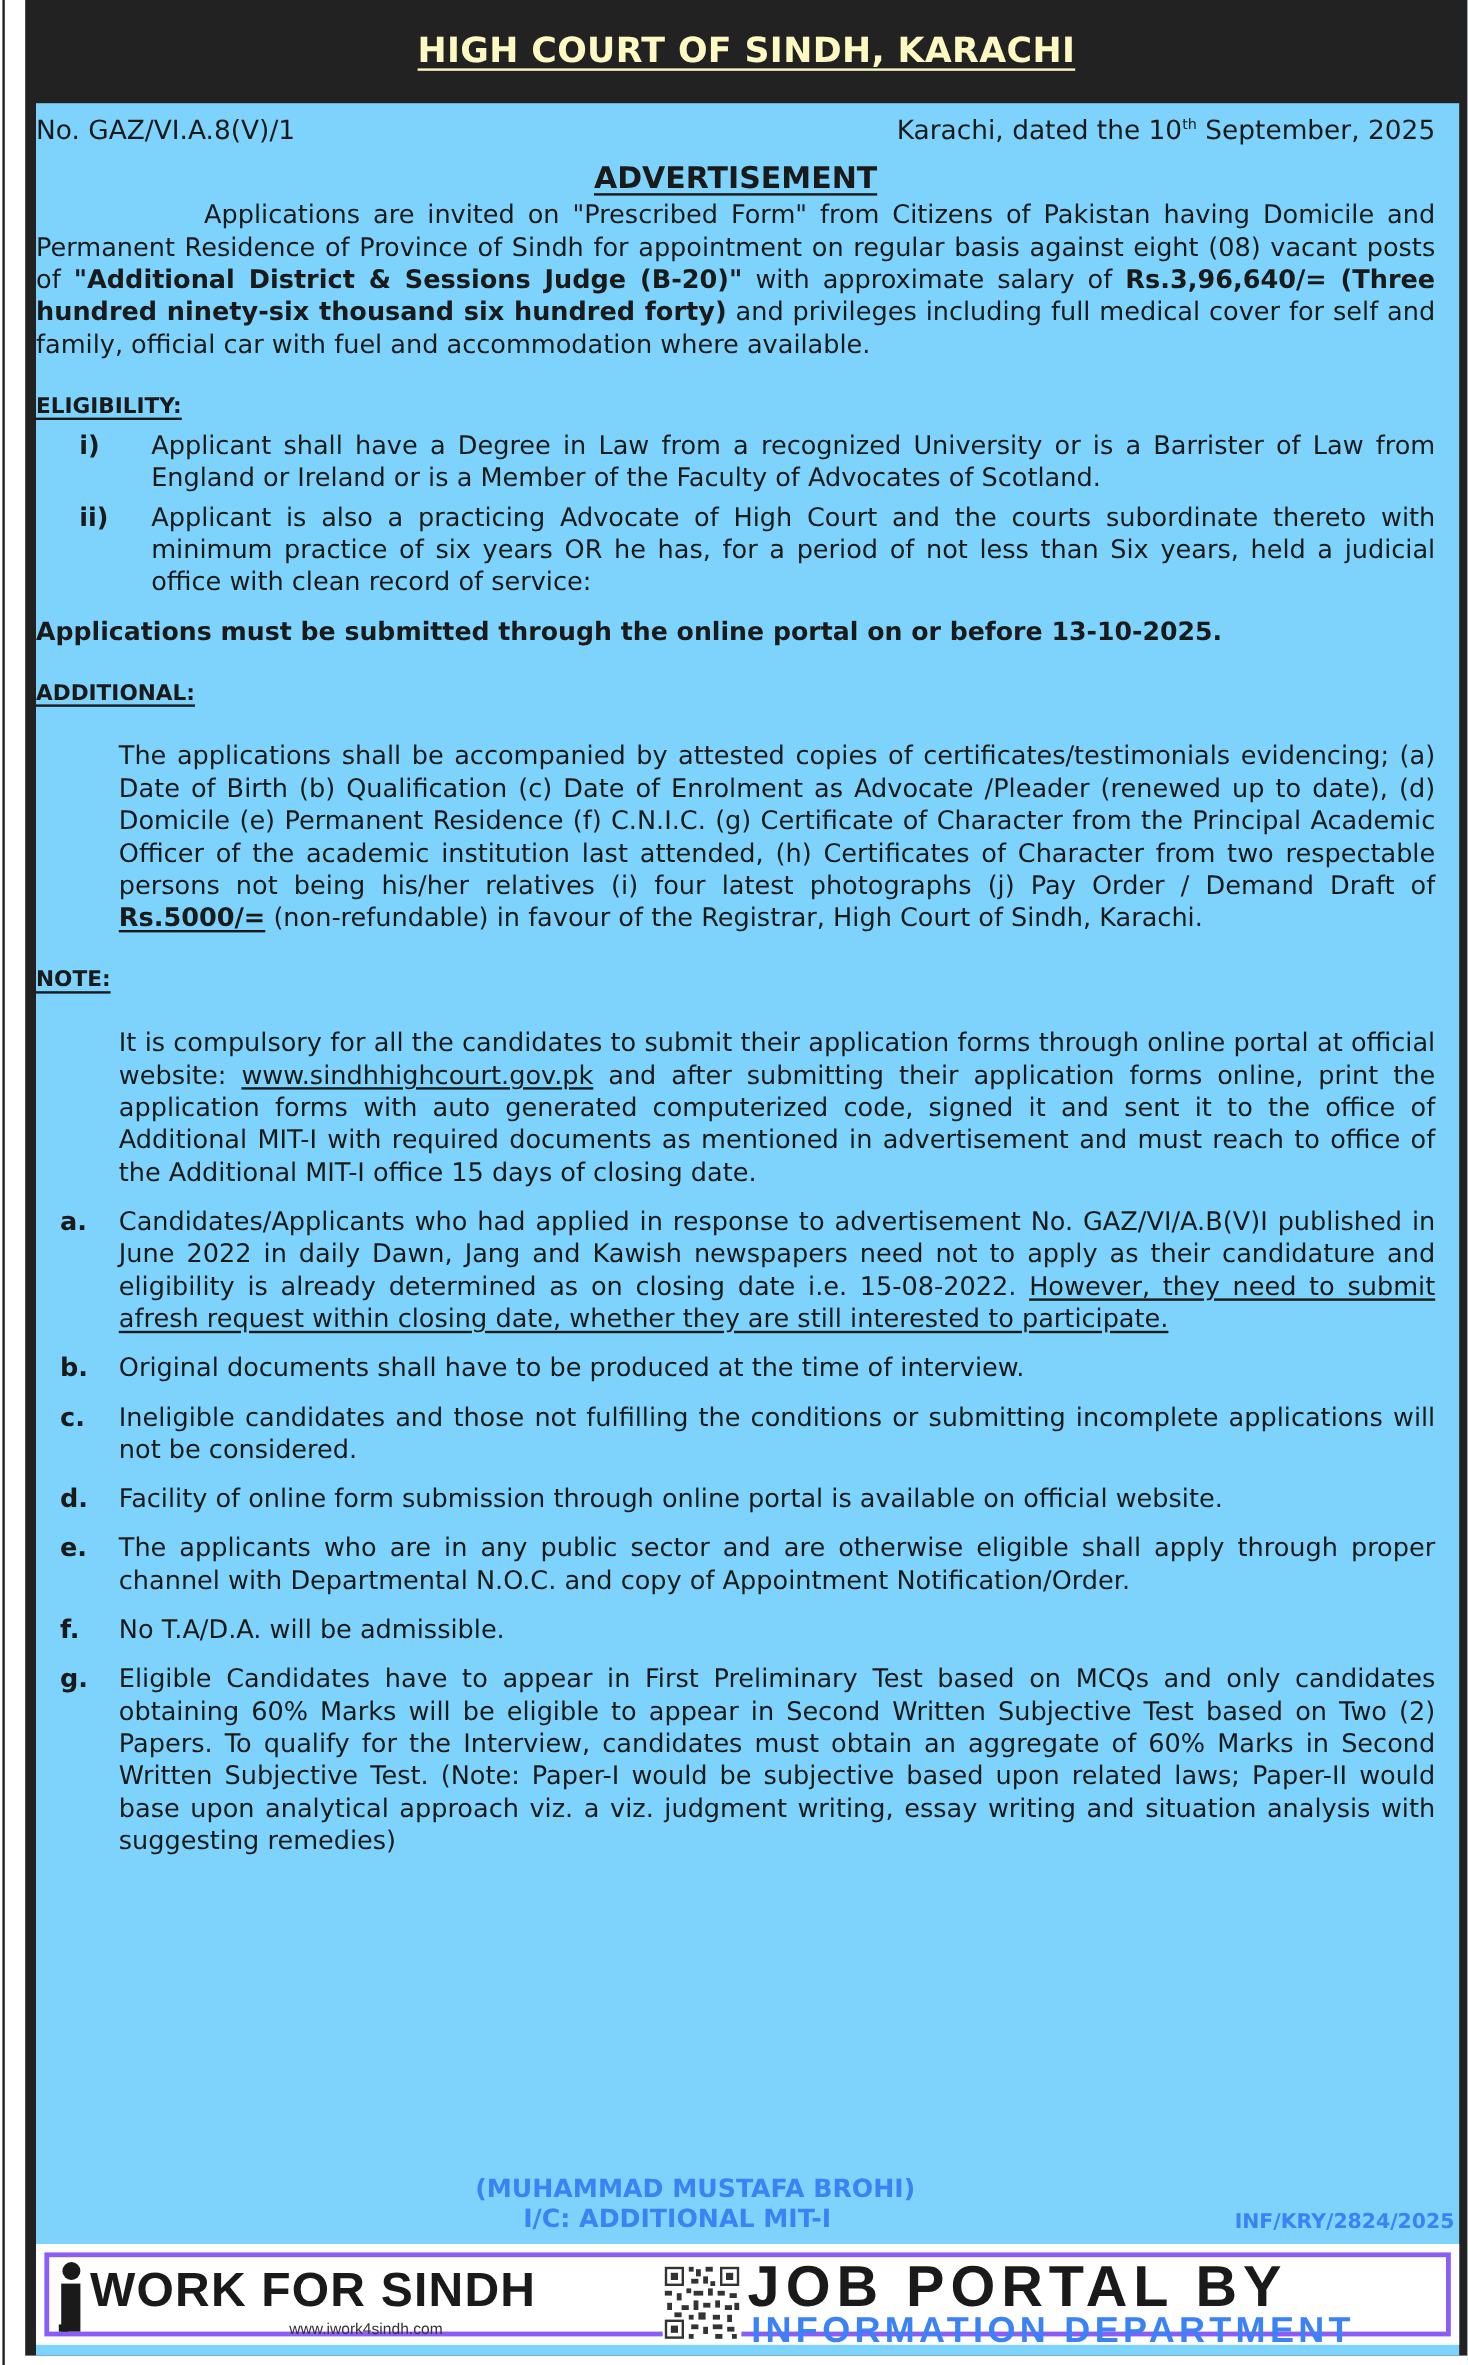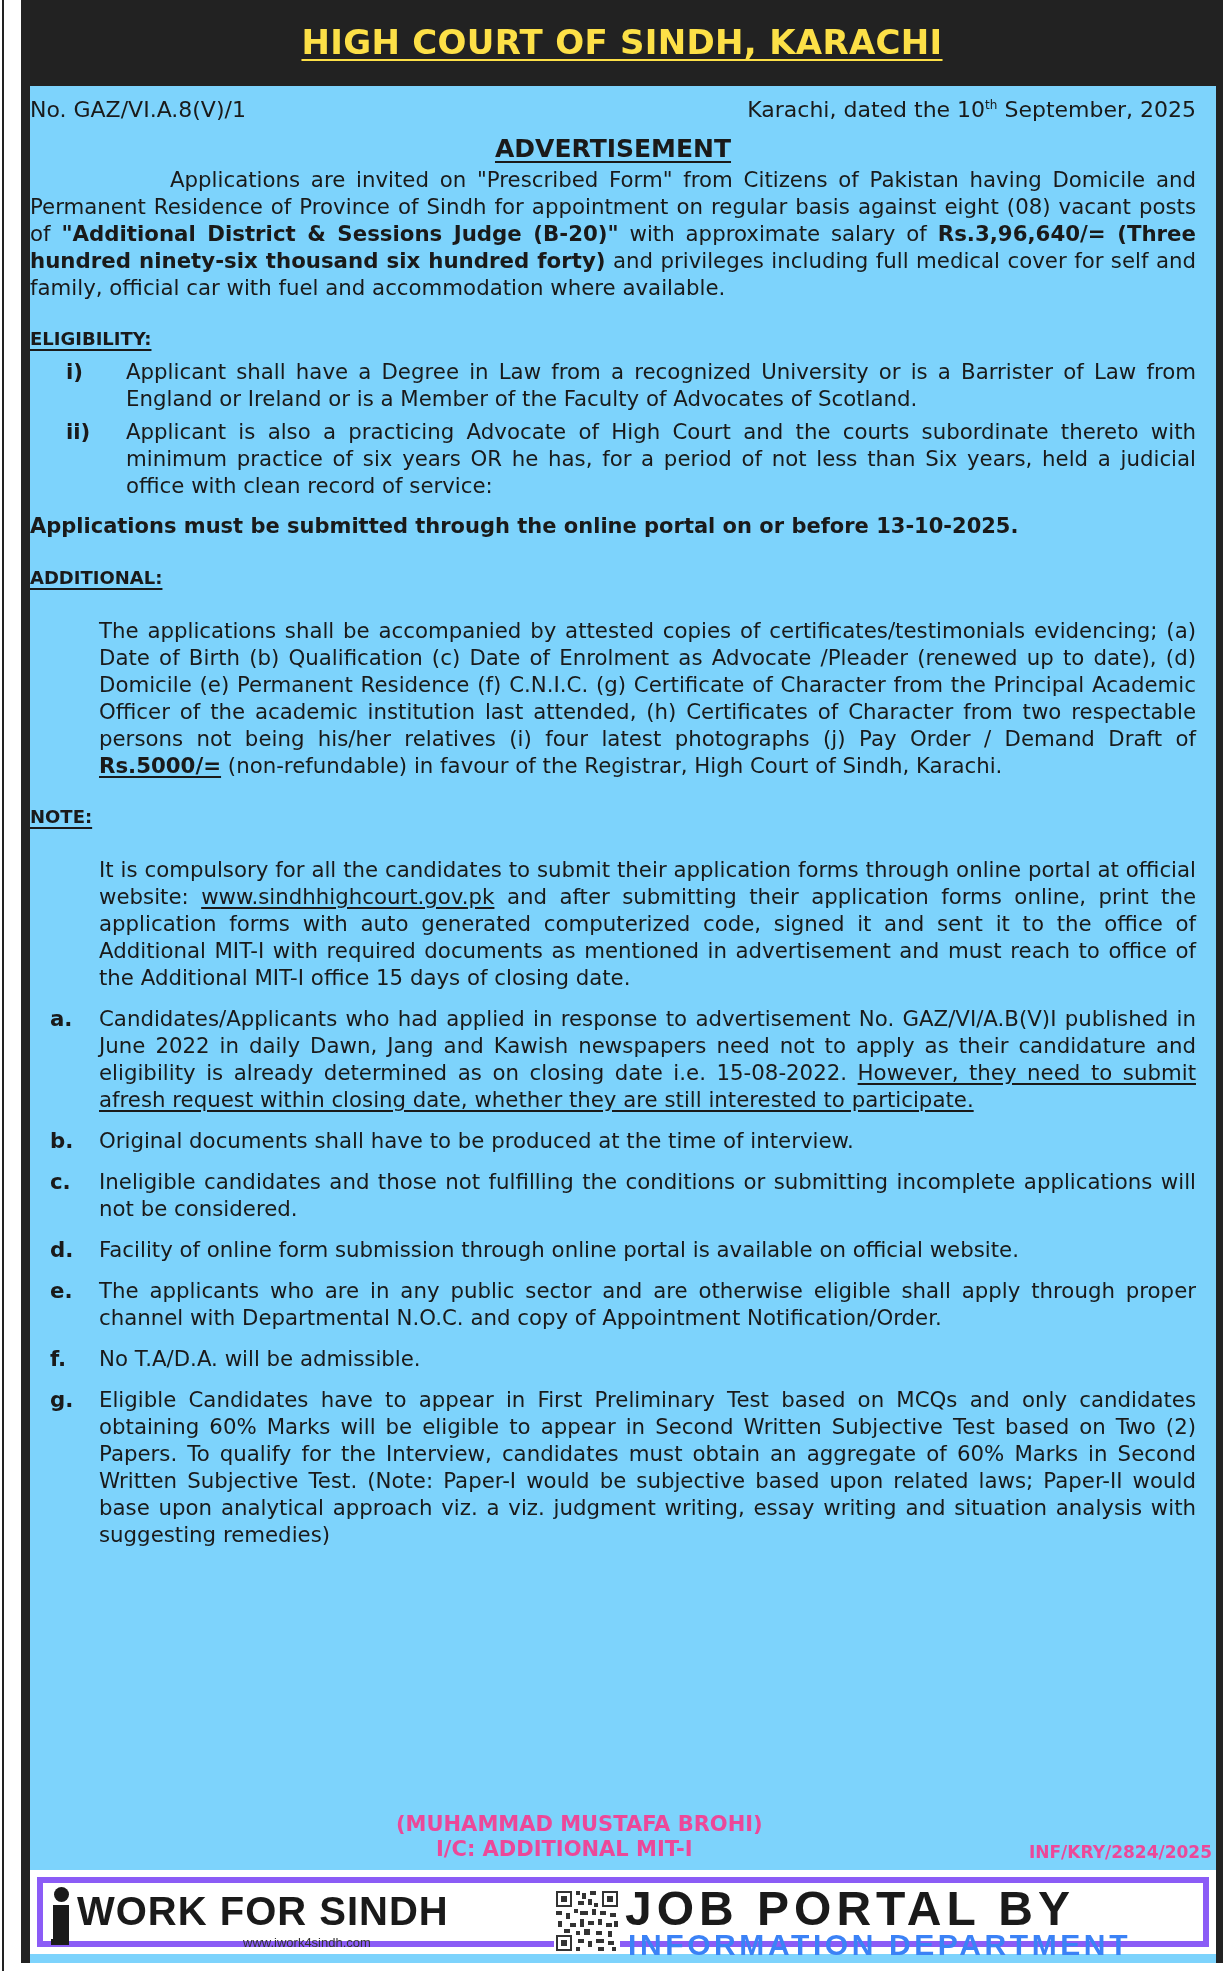--- a/index.html
+++ b/index.html
@@ -11,21 +11,21 @@
   .frame {
     position: absolute; left: 21px; top: 0; width: 1202px; height: 1963px;
     background: #222222;
   }
 
   .masthead {
     position: absolute; left: 0; top: 0; width: 1202px; height: 84px;
     display: flex; align-items: center; justify-content: center;
   }
   .masthead-title {
-    color: #fde047; font-weight: bold; font-size: 34px; letter-spacing: 0.3px;
+    color: #fef9c3; font-weight: bold; font-size: 29px; letter-spacing: 0.3px;
     text-decoration: underline; text-decoration-thickness: 2px; text-underline-offset: 5px;
     font-family: "DejaVu Sans", sans-serif;
   }
 
   .content {
     position: absolute; left: 9px; top: 86px; width: 1186px; height: 1877px;
     background: #7dd3fc; padding: 0 20px 0 0;
     font-size: 21.3px; line-height: 27px;
   }
 
@@ -55,33 +55,33 @@
   .deadline { font-weight: bold; margin-top: 14px; font-size: 21px; }
 
   .indented { padding-left: 69px; margin-top: 26px; }
 
   .note-item { display: flex; margin-top: 14px; }
   .note-marker { width: 69px; padding-left: 20px; font-weight: bold; flex: none; }
   .note-text { flex: 1; }
 
   .signature-block {
     position: absolute; left: 0; top: 1806px; width: 1202px; height: 62px;
-    color: #ec4899; font-weight: bold;
+    color: #3b82f6; font-weight: bold;
   }
   .sig-name { position: absolute; left: 375px; top: 6px; font-size: 21px; }
   .sig-title { position: absolute; left: 415px; top: 31px; font-size: 21px; }
   .sig-ref { position: absolute; right: 11px; top: 36px; font-size: 17px; }
 
   .banner {
     position: absolute; left: 9px; top: 1870px; width: 1186px; height: 84px;
     background: #ffffff; padding: 7px;
   }
   .banner-inner {
     position: relative; width: 100%; height: 100%;
-    border: 6px solid #8b5cf6; background: #fff;
+    border: 4px solid #8b5cf6; background: #fff;
   }
   .logo-i { position: absolute; left: 8px; top: 4px; width: 22px; height: 60px; }
   .logo-i .dot { position: absolute; left: 3px; top: 0; width: 15px; height: 15px; border-radius: 50%; background: #1a1a1a; }
   .logo-i .stem { position: absolute; left: 2px; top: 18px; width: 16px; height: 40px; background: #1a1a1a; }
   .logo-i .stem::after { content: ""; position: absolute; left: -2px; bottom: 0; width: 8px; height: 6px; background: #1a1a1a; }
   .wfs-title {
     position: absolute; left: 34px; top: 6px; font-size: 40px; font-weight: bold;
     letter-spacing: 1px; color: #1a1a1a; font-family: "Liberation Sans", sans-serif;
   }
   .wfs-url { position: absolute; left: 200px; top: 52px; font-size: 13px; color: #333; font-family: "Liberation Sans", sans-serif; }

